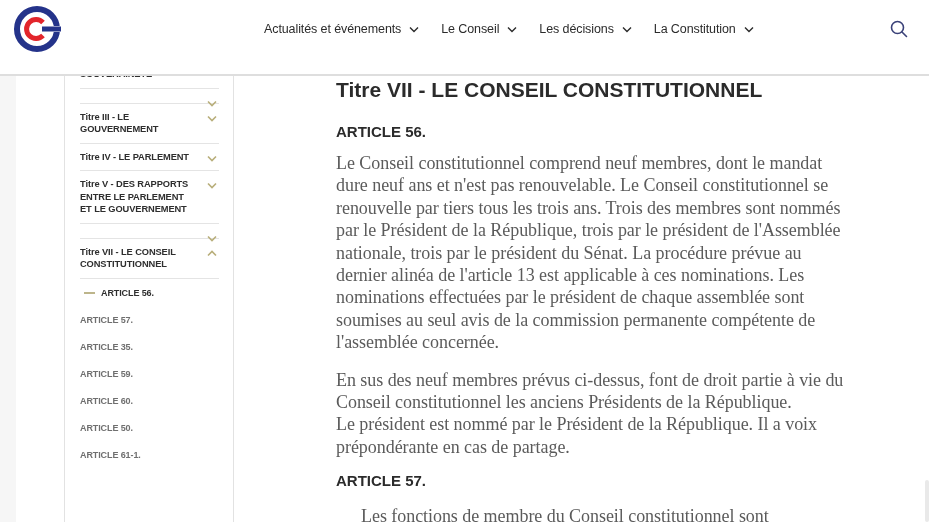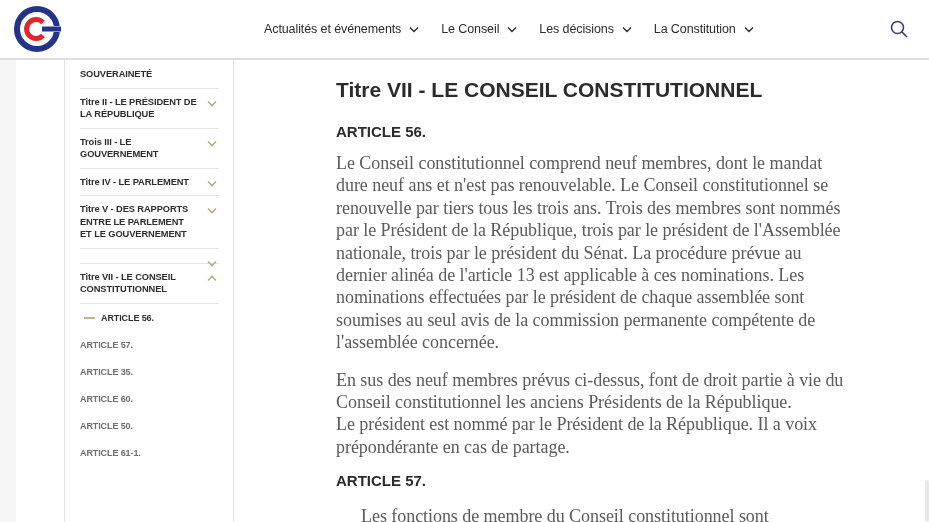--- a/index.html
+++ b/index.html
@@ -1,19 +1,19 @@
 <!DOCTYPE html>
 <html><head>
 <meta charset="utf-8">
 <style>
   * { box-sizing: border-box; margin: 0; padding: 0; }
   html, body { width: 929px; height: 522px; overflow: hidden; background: #ffffff; }
   body { font-family: "Liberation Sans", sans-serif; color: #2b2b2b; position: relative; }
 
-  .header { position: absolute; left: 0; top: 0; width: 929px; height: 60px; background: #fff; border-bottom: 2px solid #dedede; z-index: 5; }
+  .header { position: absolute; left: 0; top: 0; width: 929px; height: 76px; background: #fff; border-bottom: 2px solid #dedede; z-index: 5; }
   .logo { position: absolute; left: 13px; top: 5px; width: 48px; height: 48px; }
   .nav { position: absolute; left: 264px; top: 0; height: 58px; display: flex; align-items: center; }
   .nav-item { display: flex; align-items: center; font-size: 12.5px; color: #2b2b2b; margin-right: 22px; cursor: pointer; letter-spacing: -0.1px; }
   .nav-item .chev { margin-left: 8px; width: 10px; height: 7px; }
   .search { position: absolute; left: 889px; top: 19px; width: 20px; height: 20px; cursor: pointer; }
 
   .left-strip { position: absolute; left: 0; top: 60px; width: 16px; height: 462px; background: #f6f6f6; }
 
   .sidebar { position: absolute; left: 64px; top: 60px; width: 170px; height: 470px; border-left: 1px solid #e2e2e2; border-right: 1px solid #e2e2e2; background: #fff; overflow: hidden; }
   .sb-inner { position: absolute; left: 15px; top: 12px; width: 139px; }
@@ -74,27 +74,26 @@
 </div>
 
 <div class="left-strip"></div>
 
 <div class="sidebar">
   <div class="sb-inner">
     <div class="sb-title cut">
       <span>SOUVERAINETÉ</span>
     </div>
     <div class="sb-title">
-      <span>Titre II - LE PRÉSIDENT DE LA RÉPUBLIQUE</span>
       <svg class="chv" viewBox="0 0 10 7">
           <path d="M1 1.5 L5 5.5 L9 1.5" fill="none" stroke="#b8ae7a" stroke-width="1.6"></path>
         </svg>
     </div>
     <div class="sb-title">
-      <span>Trois III - LE GOUVERNEMENT</span>
+      <span>Titre III - LE GOUVERNEMENT</span>
       <svg class="chv" viewBox="0 0 10 7">
           <path d="M1 1.5 L5 5.5 L9 1.5" fill="none" stroke="#b8ae7a" stroke-width="1.6"></path>
         </svg>
     </div>
     <div class="sb-title">
       <span>Titre IV - LE PARLEMENT</span>
       <svg class="chv" viewBox="0 0 10 7">
           <path d="M1 1.5 L5 5.5 L9 1.5" fill="none" stroke="#b8ae7a" stroke-width="1.6"></path>
         </svg>
     </div>
@@ -115,20 +114,21 @@
           <path d="M1 5.5 L5 1.5 L9 5.5" fill="none" stroke="#b8ae7a" stroke-width="1.6"></path>
         </svg>
     </div>
 
     <div class="sb-article active">
       <span class="dash"></span>
       <span>ARTICLE 56.</span>
     </div>
     <div class="sb-article">ARTICLE 57.</div>
     <div class="sb-article">ARTICLE 35.</div>
+    <div class="sb-article">ARTICLE 59.</div>
     <div class="sb-article">ARTICLE 60.</div>
     <div class="sb-article">ARTICLE 50.</div>
     <div class="sb-article">ARTICLE 61-1.</div>
   </div>
 </div>
 
 <div class="content">
   <h1 class="page-title">Titre VII - LE CONSEIL CONSTITUTIONNEL</h1>
   <h2 class="article-h" style="margin-top:19px;">ARTICLE 56.</h2>
   <p class="p" style="margin-top:12px;">Le Conseil constitutionnel comprend neuf membres, dont le mandat dure neuf ans et n'est pas renouvelable. Le Conseil constitutionnel se renouvelle par tiers tous les trois ans. Trois des membres sont nommés par le Président de la République, trois par le président de l'Assemblée nationale, trois par le président du Sénat. La procédure prévue au dernier alinéa de l'article 13 est applicable à ces nominations. Les nominations effectuées par le président de chaque assemblée sont soumises au seul avis de la commission permanente compétente de l'assemblée concernée.</p>

